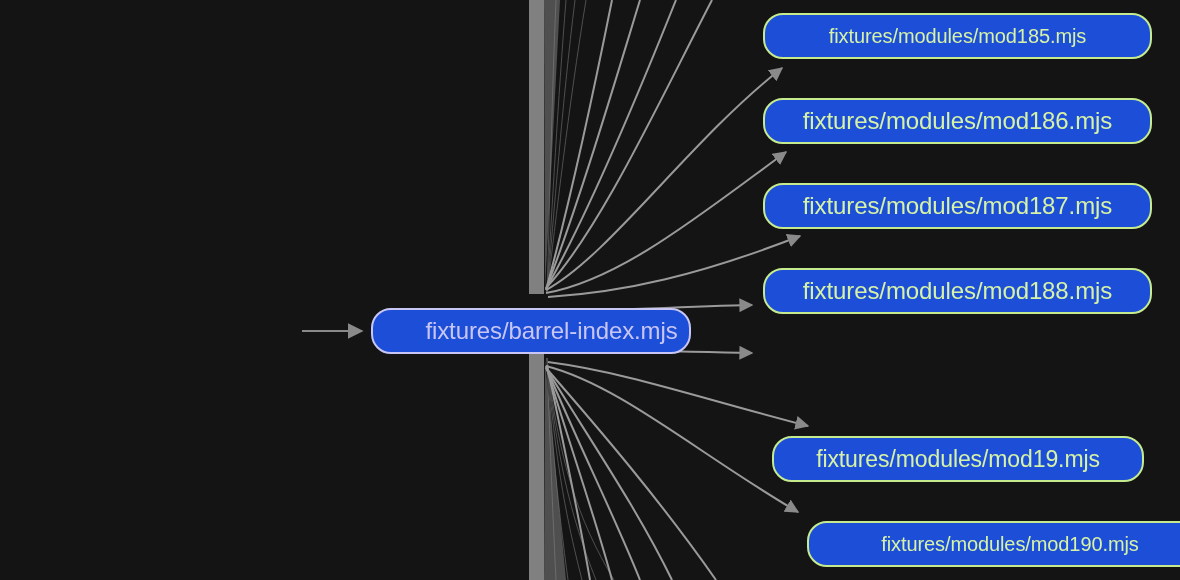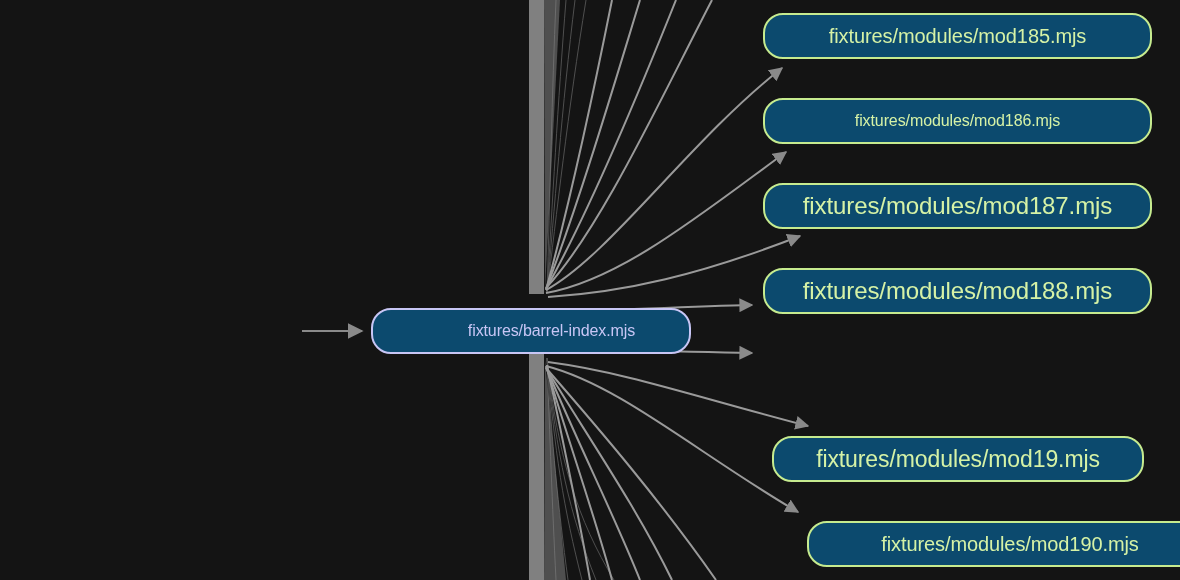--- a/index.html
+++ b/index.html
@@ -34,21 +34,21 @@
   }
   .graph-node {
     position: absolute;
     box-sizing: border-box;
     display: flex;
     align-items: center;
     justify-content: center;
     border-style: solid;
     border-width: 2px;
     border-radius: 20px;
-    background: #0c4a6e;
+    background: #1d4ed8;
     white-space: nowrap;
     letter-spacing: -0.1px;
   }
   .graph-node .node-label {
     display: block;
     line-height: 1;
   }
   .node-entry {
     border-color: #c8c6f5;
   }
@@ -121,27 +121,27 @@
       <path d="M 546 368 C 600 430 660 500 716 580"></path>
       <path d="M 546 368 C 590 440 638 510 672 580"></path>
       <path d="M 546 367 C 580 448 614 515 640 580"></path>
       <path d="M 546 366 C 572 452 596 520 612 580"></path>
       <path d="M 547 365 C 566 455 580 522 590 580"></path>
     </g>
   </svg>
 
   <div id="node-layer">
       <div class="graph-node node-barrel" style="left: 371px; top: 308px; width: 320px; height: 46px;">
-        <span class="node-label" style="font-size: 16px; margin-left: 41px;">fixtures/barrel-index.mjs</span>
+        <span class="node-label" style="font-size: 24px; margin-left: 41px;">fixtures/barrel-index.mjs</span>
       </div>
       <div class="graph-node node-module" style="left: 763px; top: 13px; width: 389px; height: 46px;">
         <span class="node-label" style="font-size: 20px;">fixtures/modules/mod185.mjs</span>
       </div>
       <div class="graph-node node-module" style="left: 763px; top: 98px; width: 389px; height: 46px;">
-        <span class="node-label" style="font-size: 16px;">fixtures/modules/mod186.mjs</span>
+        <span class="node-label" style="font-size: 24px;">fixtures/modules/mod186.mjs</span>
       </div>
       <div class="graph-node node-module" style="left: 763px; top: 183px; width: 389px; height: 46px;">
         <span class="node-label" style="font-size: 24px;">fixtures/modules/mod187.mjs</span>
       </div>
       <div class="graph-node node-module" style="left: 763px; top: 268px; width: 389px; height: 46px;">
         <span class="node-label" style="font-size: 24px;">fixtures/modules/mod188.mjs</span>
       </div>
       <div class="graph-node node-module" style="left: 772px; top: 436px; width: 372px; height: 46px;">
         <span class="node-label" style="font-size: 23px; text-align: center;">fixtures/modules/mod19.mjs</span>
       </div>

